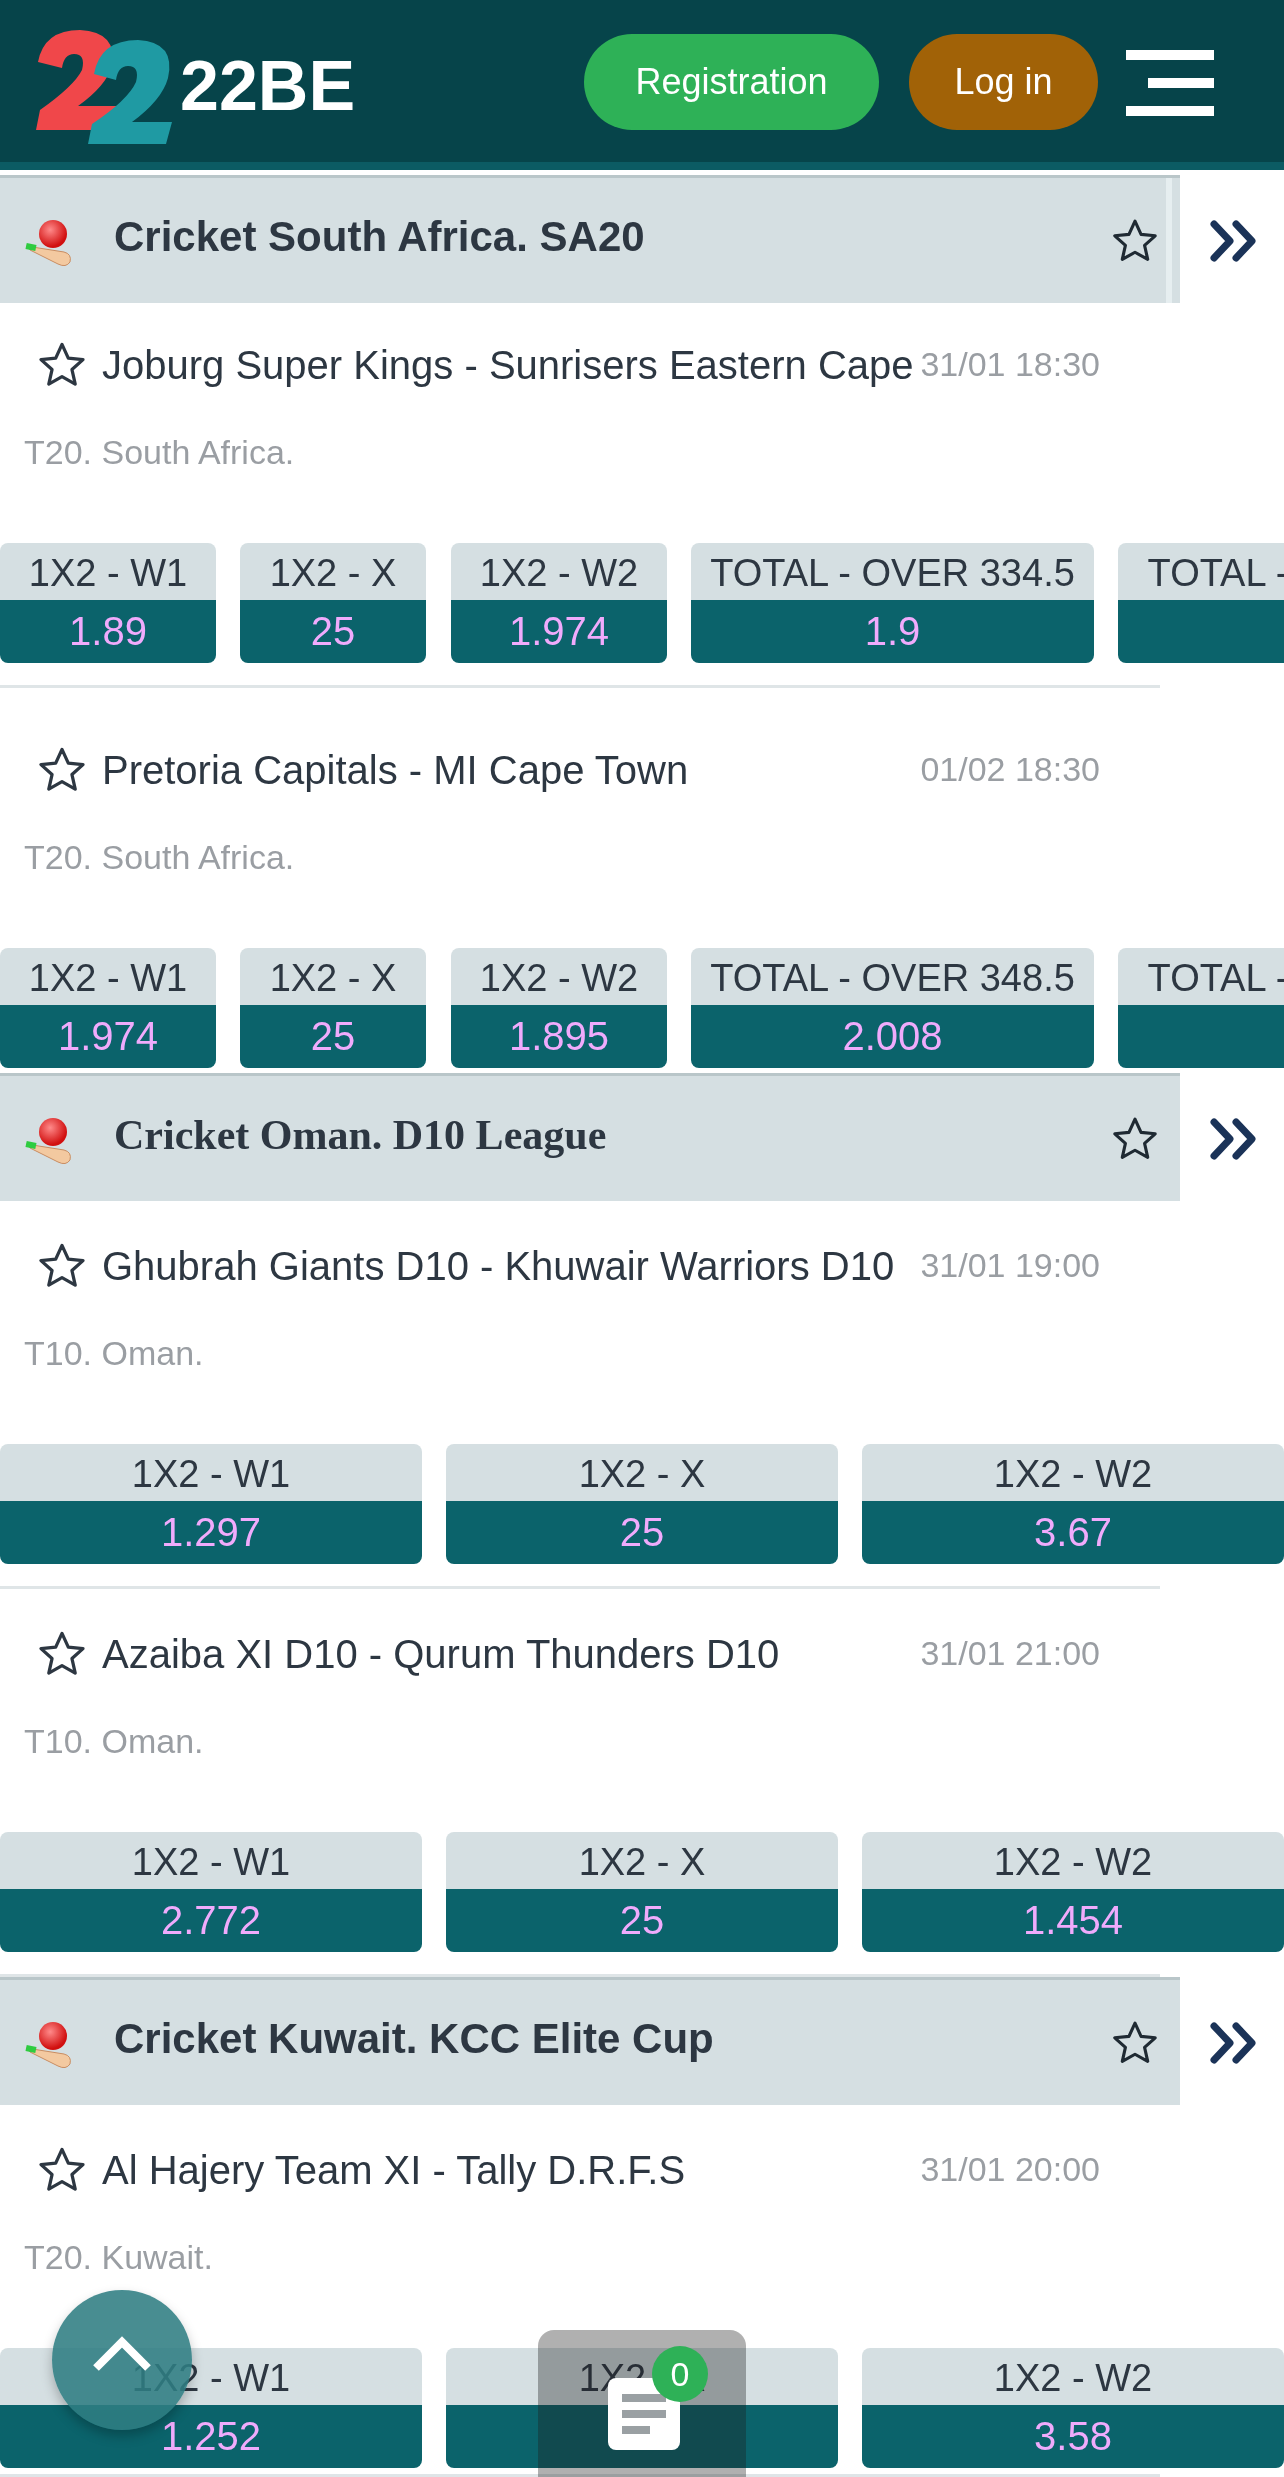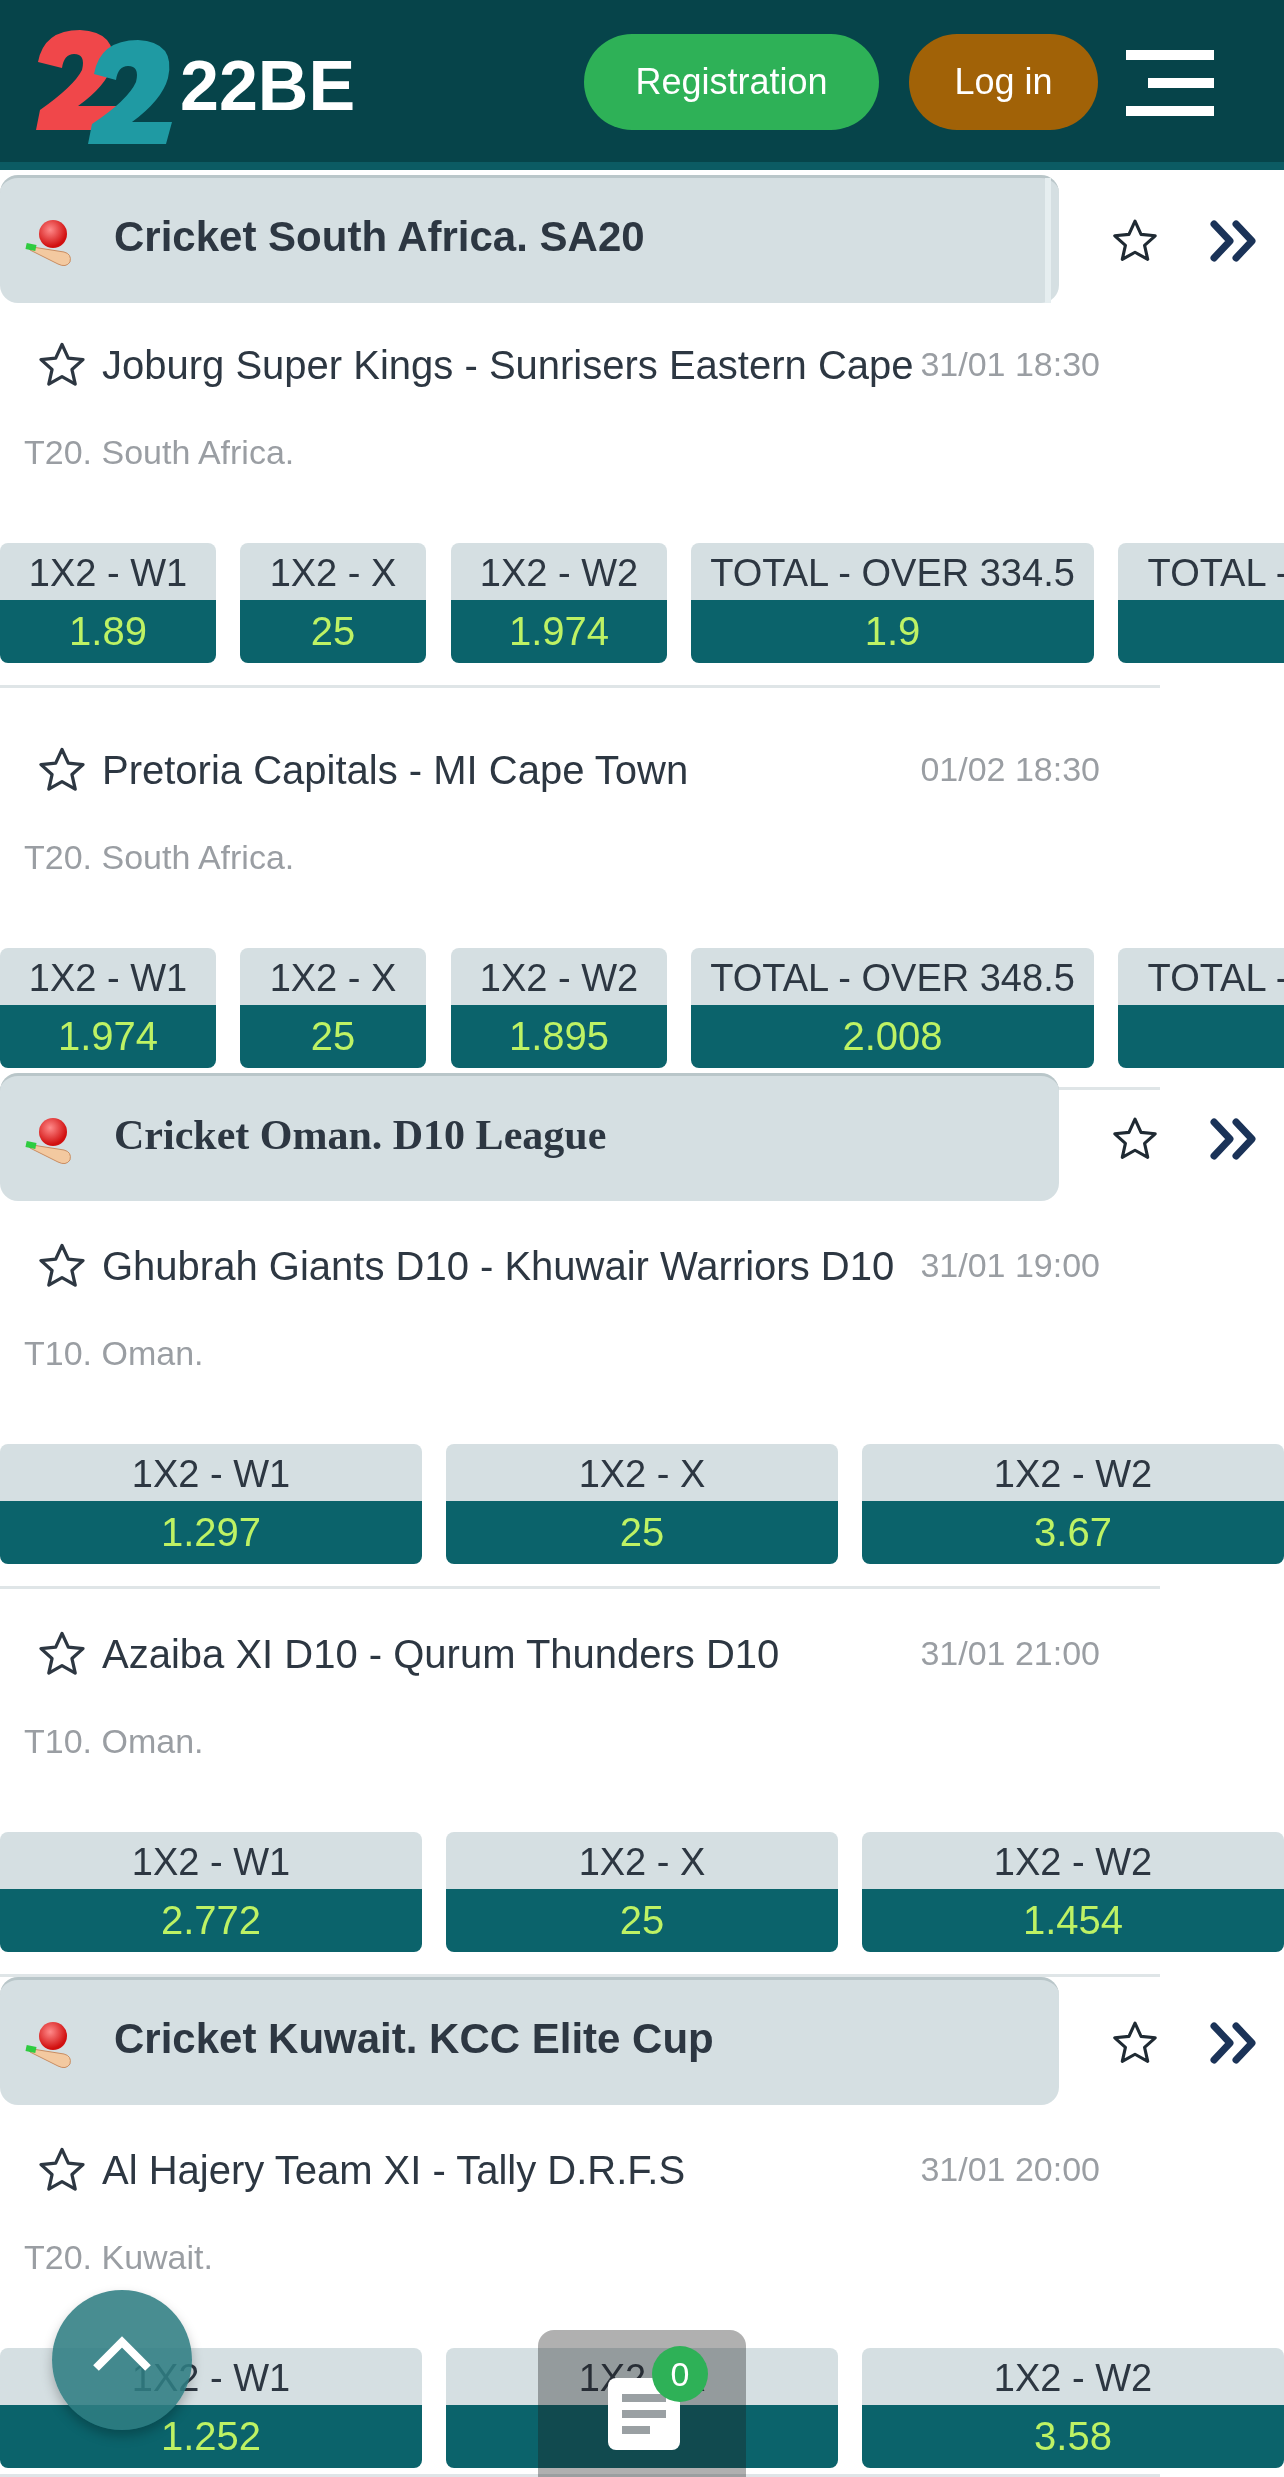--- a/index.html
+++ b/index.html
@@ -9,36 +9,36 @@
   .topbar { position: absolute; left: 0; top: 0; width: 1284px; height: 170px; background: #06444a; border-bottom: 8px solid #0b5b63; }
   .logo { position: absolute; left: 34px; top: 22px; width: 320px; height: 125px; }
   .btn-reg { position: absolute; left: 584px; top: 34px; width: 295px; height: 96px; border-radius: 48px; background: #2eb157; color: #fff; font-size: 36px; display: flex; align-items: center; justify-content: center; border: none; font-family: "Liberation Sans", sans-serif; }
   .btn-login { position: absolute; left: 909px; top: 34px; width: 189px; height: 96px; border-radius: 48px; background: #a16207; color: #fff; font-size: 36px; display: flex; align-items: center; justify-content: center; border: none; font-family: "Liberation Sans", sans-serif; }
   .burger { position: absolute; left: 1126px; top: 50px; width: 88px; height: 66px; }
   .burger span { position: absolute; right: 0; height: 10px; background: #fff; }
   .burger .b1 { top: 0; width: 88px; }
   .burger .b2 { top: 28px; width: 66px; }
   .burger .b3 { top: 56px; width: 88px; }
 
-  .section { position: absolute; left: 0; width: 1059px; height: 128px; background: #d5dfe2; border-top: 3px solid #b9c6c9; border-radius: 18px; }
+  .section { position: absolute; left: 0; width: 1180px; height: 128px; background: #d5dfe2; border-top: 3px solid #b9c6c9; }
   .section .sport-icon { position: absolute; left: 20px; top: 34px; width: 60px; height: 60px; }
   .section .title { position: absolute; left: 114px; top: 0; height: 125px; line-height: 118px; font-size: 42px; font-weight: bold; color: #2d3742; }
   .section .fav { position: absolute; left: 1110px; top: 38px; width: 50px; height: 50px; }
   .section .more { position: absolute; left: 1206px; top: 38px; width: 56px; height: 50px; }
   .section .scroll-strip { position: absolute; right: 8px; top: 0; width: 6px; height: 125px; background: #e6eef0; }
 
   .match { position: absolute; left: 0; width: 1160px; background: #fff; border-bottom: 3px solid #dfe5e7; }
   .match .star { position: absolute; left: 36px; width: 52px; height: 52px; }
   .match .teams { position: absolute; left: 102px; font-size: 40px; color: #2d3742; white-space: nowrap; }
   .match .time { position: absolute; right: 60px; font-size: 34px; color: #9a9ea3; }
   .match .league { position: absolute; left: 24px; font-size: 34px; color: #9a9ea3; }
 
   .odd { position: absolute; height: 120px; border-radius: 8px; overflow: hidden; }
   .odd .lbl { height: 57px; background: #d5dfe2; color: #2d3742; font-size: 38px; text-align: center; line-height: 60px; white-space: nowrap; overflow: hidden; }
-  .odd .val { height: 63px; background: #0b636b; color: #bef264; font-size: 40px; text-align: center; line-height: 63px; }
+  .odd .val { height: 63px; background: #0b636b; color: #f0abfc; font-size: 40px; text-align: center; line-height: 63px; }
 
   .fab-up { position: absolute; left: 52px; top: 2290px; width: 140px; height: 140px; border-radius: 70px; background: rgba(47,125,130,0.88); box-shadow: 0 6px 12px rgba(0,0,0,0.25); }
   .fab-up svg { position: absolute; left: 38px; top: 40px; }
   .betslip { position: absolute; left: 538px; top: 2330px; width: 208px; height: 147px; border-radius: 16px 16px 0 0; background: rgba(30,30,30,0.35); }
   .betslip .sheet { position: absolute; left: 70px; top: 48px; width: 72px; height: 72px; background: #fff; border-radius: 8px; }
   .betslip .sheet i { position: absolute; left: 14px; height: 8px; background: #9aa0a3; }
   .betslip .badge { position: absolute; left: 114px; top: 16px; width: 56px; height: 56px; border-radius: 28px; background: #2eb157; color: #fff; font-size: 34px; text-align: center; line-height: 56px; }
 </style>
 </head>
 <body>

